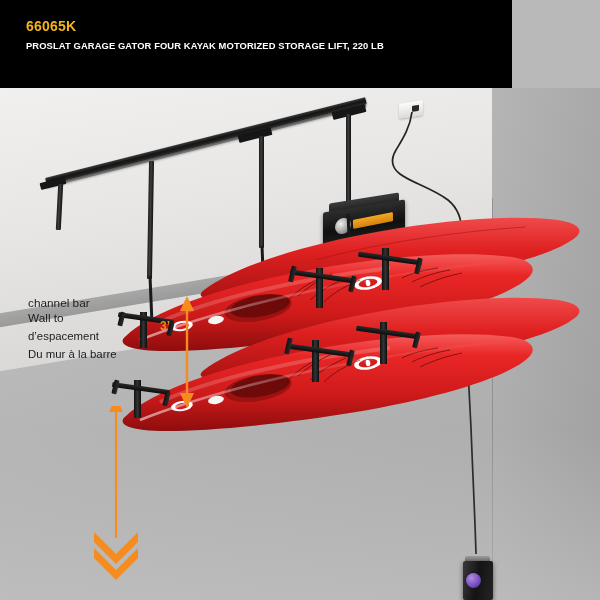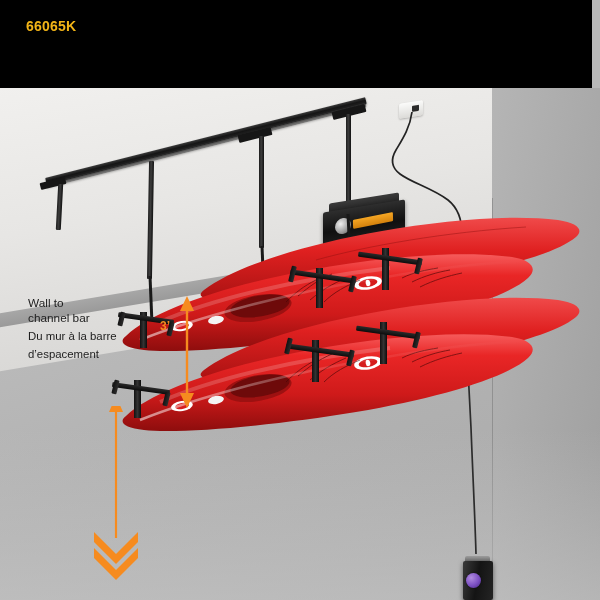--- a/index.html
+++ b/index.html
@@ -1,21 +1,21 @@
 <!DOCTYPE html>
 <html><head>
 <meta charset="utf-8">
 <style>
   html,body{margin:0;padding:0;background:#fff;}
   body{width:600px;height:600px;overflow:hidden;
        font-family:"Liberation Sans","DejaVu Sans",sans-serif;}
   #stage{position:relative;width:600px;height:600px;overflow:hidden;background:#b9b9b9;}
 
   
-  .header{position:absolute;left:0;top:0;width:592px;height:88px;background:#000;z-index:40;}
+  .header{position:absolute;left:0;top:0;width:512px;height:88px;background:#000;z-index:40;}
   .hdr-sku{position:absolute;left:26px;top:18px;font-size:14px;font-weight:bold;
            color:#f2b417;letter-spacing:.2px;}
   .hdr-l1{position:absolute;left:26px;top:40px;font-size:9.4px;font-weight:bold;color:#fff;
           letter-spacing:.1px;white-space:nowrap;}
   .hdr-l2{position:absolute;left:26px;top:62px;font-size:9.4px;font-weight:bold;color:#fff;
           letter-spacing:.1px;white-space:nowrap;}
 
   
   .logo{position:absolute;left:487px;top:17px;width:100px;height:62px;}
   .logo svg{display:block;}
@@ -325,35 +325,36 @@
     <div class="dim-text">3’</div>
 
     <svg class="droparrow" width="56" height="180" viewBox="0 0 56 180">
       <line x1="28" y1="0" x2="28" y2="132" stroke="#f68b1f" stroke-width="2.2"></line>
       <polygon points="28,-10 21,6 35,6" fill="#f68b1f"></polygon>
       <polygon points="6,126 28,148 50,126 50,136 28,158 6,136" fill="#f68b1f"></polygon>
       <polygon points="6,142 28,164 50,142 50,152 28,174 6,152" fill="#f68b1f"></polygon>
     </svg>
 
     <div class="lbl label-wall">
+      <div class="en">channel bar</div>
       <div class="en">Wall to</div>
-      <div class="en">channel bar</div>
+      <div class="fr">d’espacement</div>
       <div class="fr">Du mur à la barre</div>
-      <div class="fr">d’espacement</div>
     </div>
 
     <div class="label-plug">Plug/Branchement : 5’</div>
 
     <div class="label-switch">
       <div>Switch wire /</div>
       <div>Fil du contrôleur :</div>
       <div>15’</div>
     </div>
 
 
   </div>
 
   <div class="header">
     <div class="hdr-sku">66065K</div>
+    <div class="hdr-l1">PROSLAT GARAGE GATOR FOUR KAYAK MOTORIZED STORAGE LIFT, 220 LB</div>
 
   </div>
 
 </div>
 
 </body></html>

